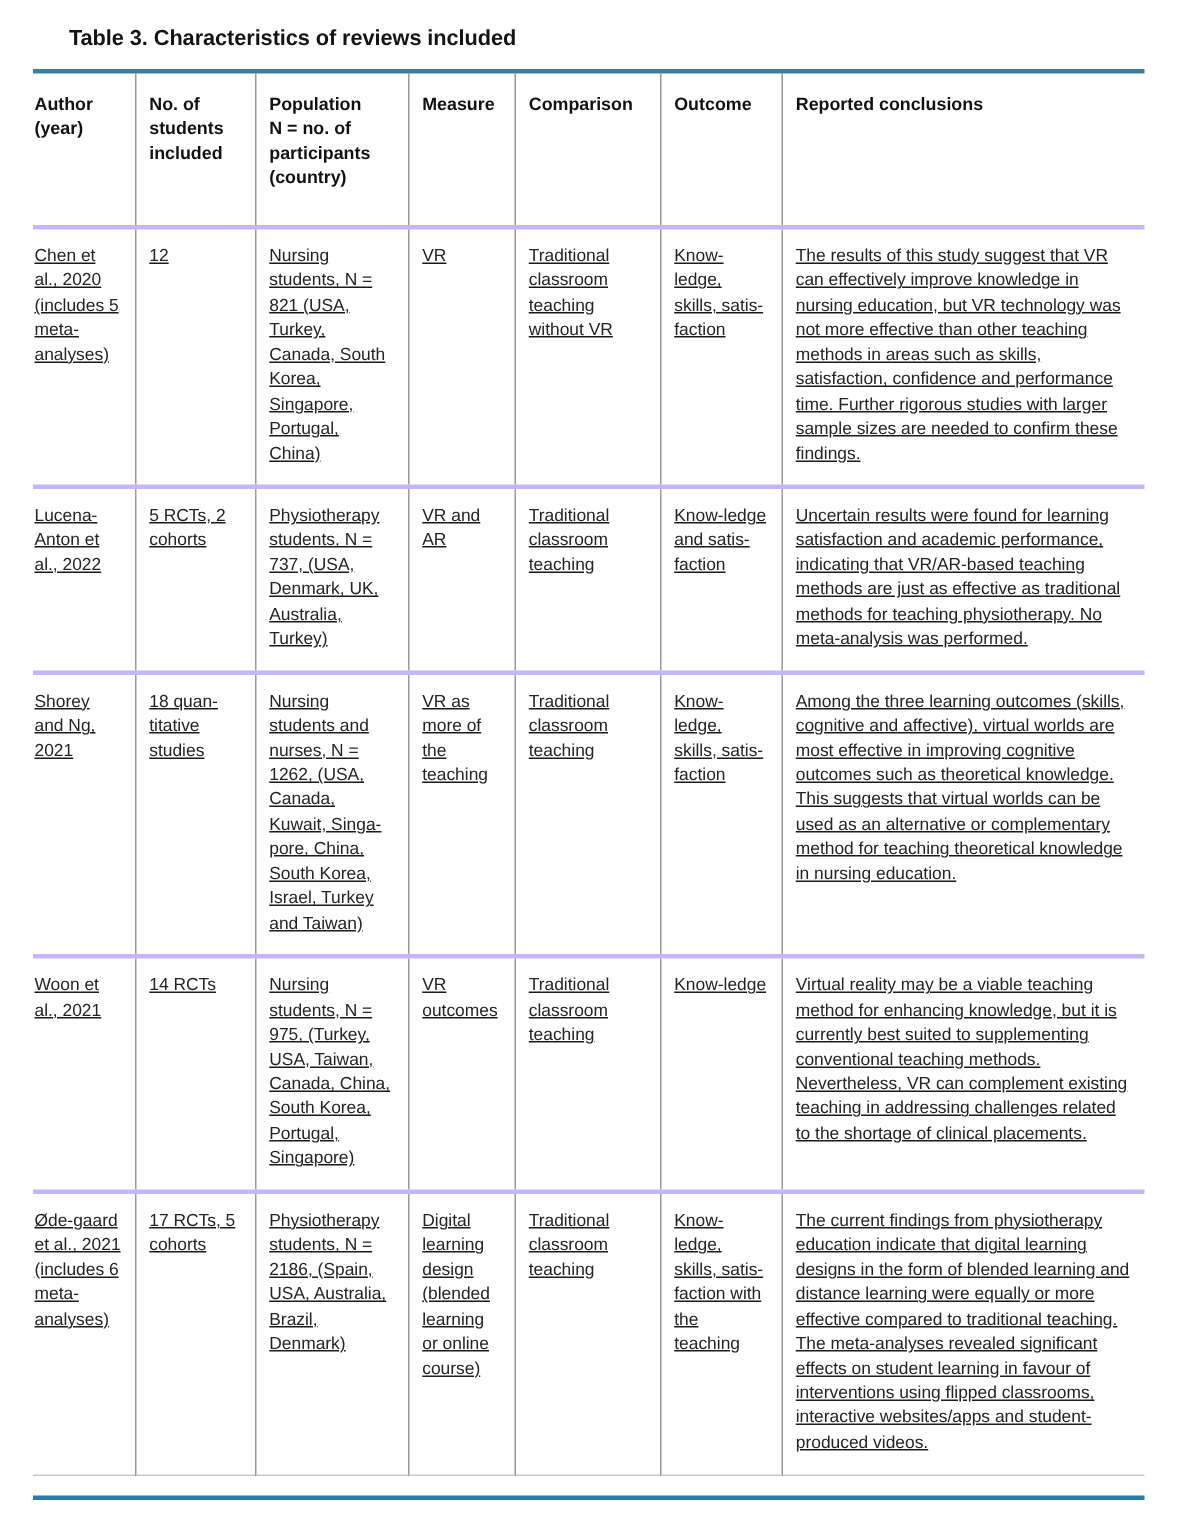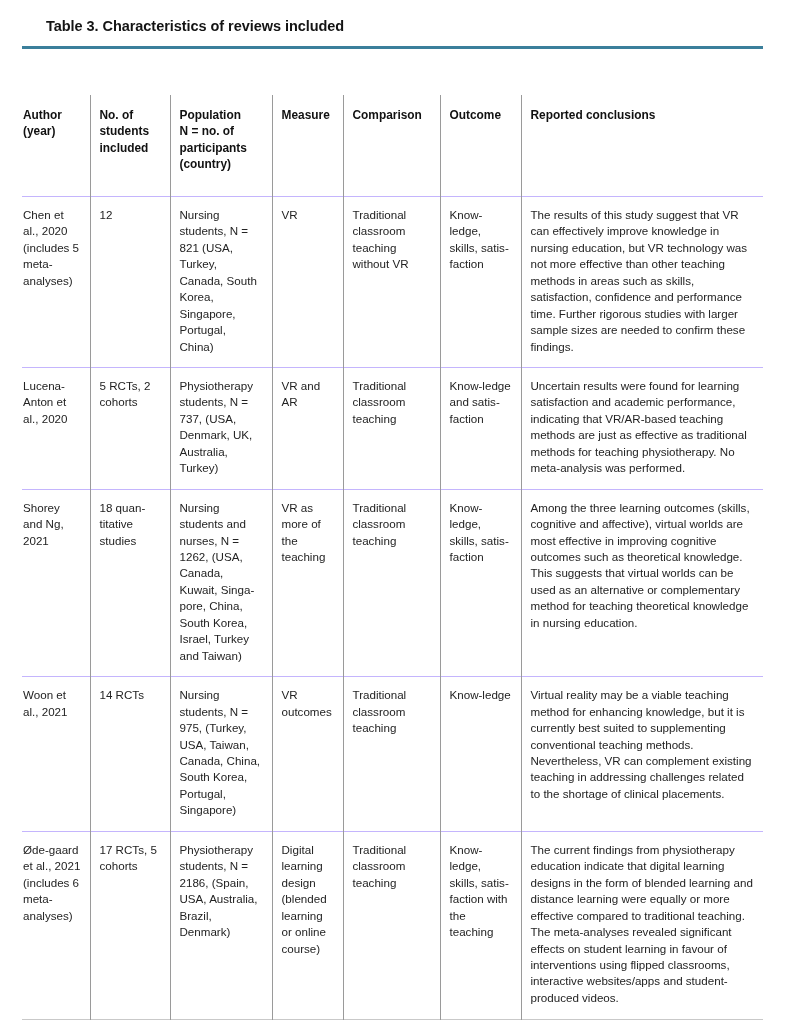--- a/index.html
+++ b/index.html
@@ -56,21 +56,20 @@
     margin-top: 13px;
   }
 
   
   table.t3 {
     width: 100%;
     border-collapse: collapse;
     table-layout: fixed;
     font-size: 11.6px;
     line-height: 1.42;
-    margin-top: 46px;
   }
 
   table.t3 col.c-author      { width: 68px; }
   table.t3 col.c-studies     { width: 80px; }
   table.t3 col.c-population  { width: 102px; }
   table.t3 col.c-measure     { width: 71px; }
   table.t3 col.c-comparison  { width: 97px; }
   table.t3 col.c-outcome     { width: 81px; }
   table.t3 col.c-conclusions { width: 242px; }
 
@@ -92,21 +91,22 @@
   table.t3 thead th {
     font-weight: bold;
     font-size: 11.9px;
     line-height: 1.36;
     padding-top: 12px;
     padding-bottom: 24px;
     color: #111111;
   }
 
   table.t3 tbody tr {
-    border-top: 1px solid #c4b5fd;
+    border-top: 3px solid #c4b5fd;
+    text-decoration: underline;
   }
   table.t3 tbody td {
     color: #232323;
     padding-top: 10px;
     padding-bottom: 12px;
   }
   table.t3 tbody tr:last-child td {
     padding-bottom: 13px;
   }
   table.t3 tbody tr:last-child {
@@ -182,21 +182,21 @@
       <tr>
         <td>Chen et al., 2020 (includes 5 meta-analyses)</td>
         <td>12</td>
         <td>Nursing students, N = 821 (USA, Turkey, Canada, South Korea, Singapore, Portugal, China)</td>
         <td>VR</td>
         <td>Traditional classroom teaching without VR</td>
         <td>Know-ledge, skills, satis-faction</td>
         <td>The results of this study suggest that VR can effectively improve knowledge in nursing education, but VR technology was not more effective than other teaching methods in areas such as skills, satisfaction, confidence and performance time. Further rigorous studies with larger sample sizes are needed to confirm these findings.</td>
       </tr>
       <tr>
-        <td>Lucena-Anton et al., 2020</td>
+        <td>Lucena-Anton et al., 2022</td>
         <td>5 RCTs, 2 cohorts</td>
         <td>Physiotherapy students, N = 737, (USA, Denmark, UK, Australia, Turkey)</td>
         <td>VR and AR</td>
         <td>Traditional classroom teaching</td>
         <td>Know-ledge and satis-faction</td>
         <td>Uncertain results were found for learning satisfaction and academic performance, indicating that VR/AR-based teaching methods are just as effective as traditional methods for teaching physiotherapy. No meta-analysis was performed.</td>
       </tr>
       <tr>
         <td>Shorey and Ng, 2021</td>
         <td>18 quan-titative studies</td>

